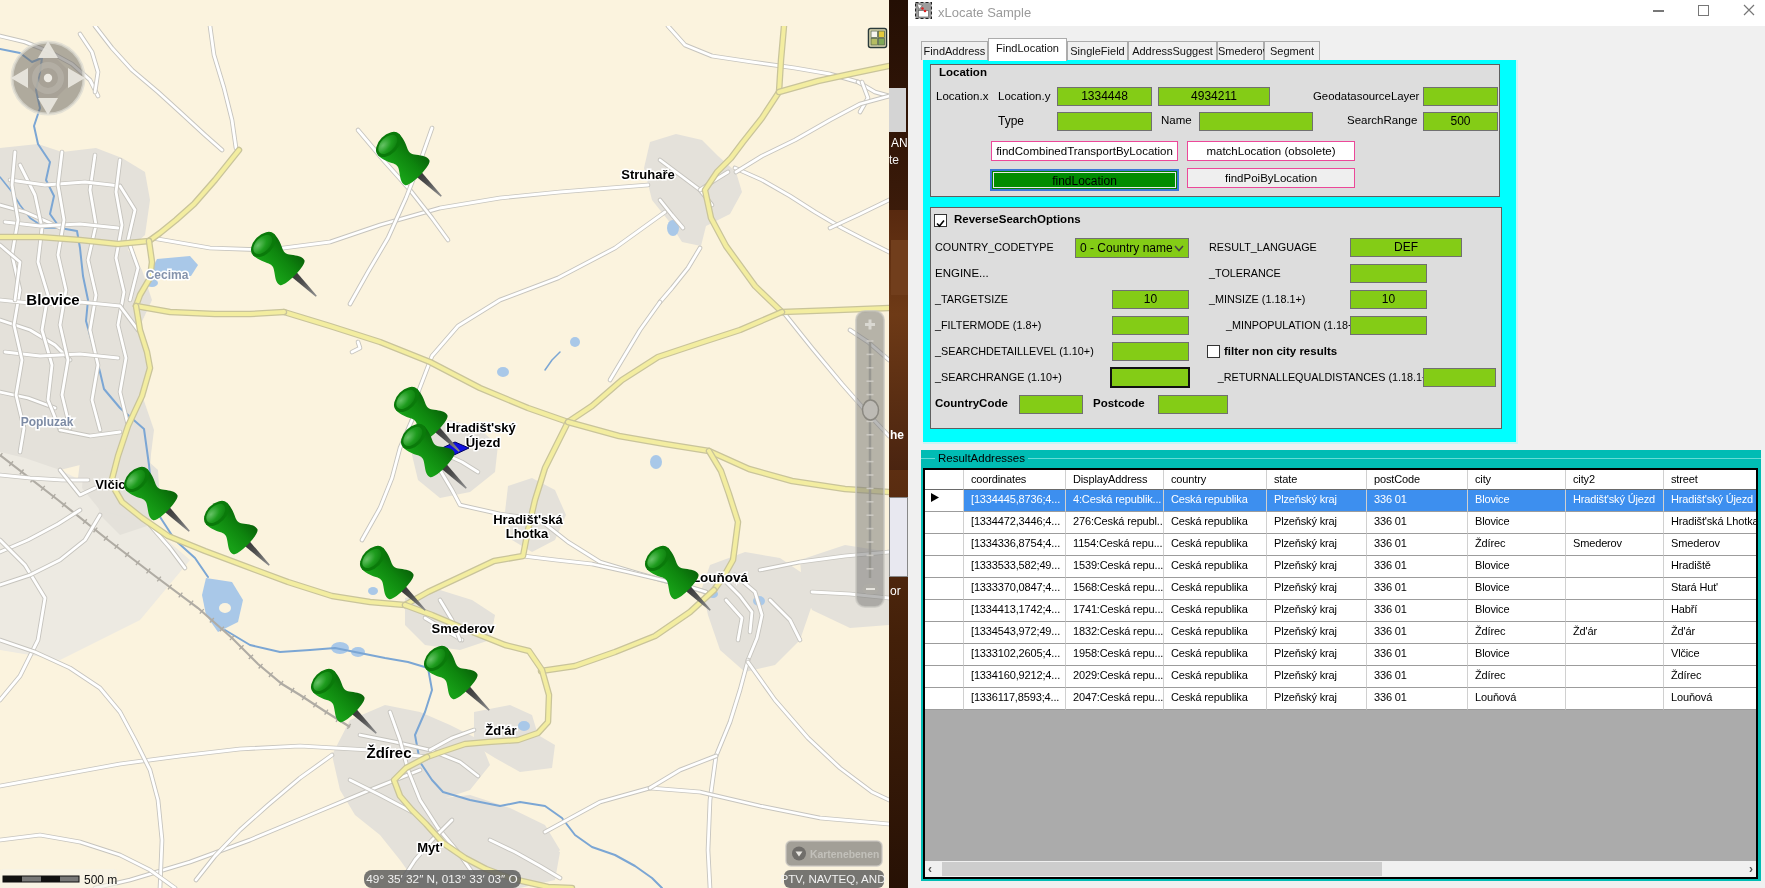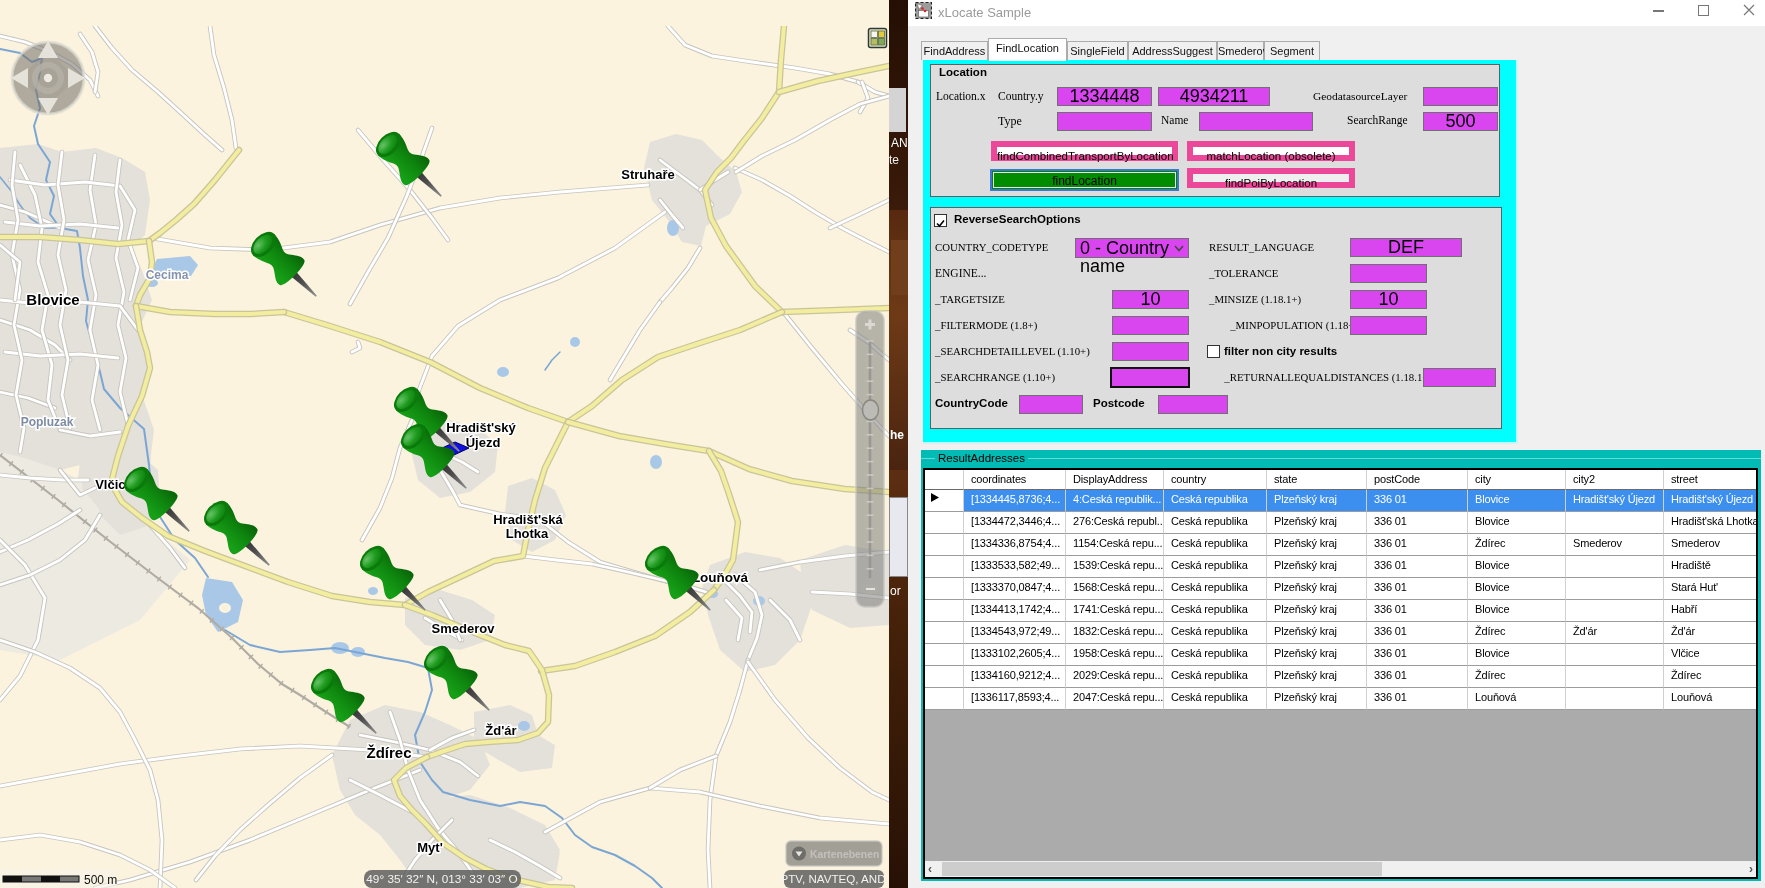--- a/index.html
+++ b/index.html
@@ -14,24 +14,24 @@
   #strip{left:889px;top:0;width:19px;height:888px;background:linear-gradient(180deg,#240f04 0%,#331607 16%,#4a2410 38%,#5e2f12 52%,#432009 72%,#271105 100%);overflow:hidden;}
   
   #rightwin{left:908px;top:0;width:870px;height:888px;background:#F0F0F0;}
   #rtitle{left:0;top:0;width:857px;height:26px;background:#fff;}
   #rtitle .t{position:absolute;left:30px;top:5px;font-size:13px;color:#9b9b9b;}
   .tab{position:absolute;top:41px;height:19px;background:#F0F0F0;border:1px solid #ACACAC;border-bottom:none;font-size:11px;color:#111;text-align:center;line-height:19px;box-sizing:border-box;}
   .tabsel{top:38px;height:23px;background:#fff;z-index:3;}
   .tabline{position:absolute;left:15px;top:59.5px;width:595px;height:1px;background:#ACACAC;}
   .cyan{position:absolute;left:15px;top:60px;width:595px;height:384px;background:#00FFFF;border-right:2px solid #c8f6f6;border-bottom:2px solid #c8f6f6;box-sizing:border-box;}
   .gpanel{position:absolute;background:#DDDDDD;border:1px solid #5f5f5f;box-sizing:border-box;}
-  .lbl{position:absolute;font-size:12px;color:#000;white-space:nowrap;font-family:Liberation Serif, serif;}
+  .lbl{position:absolute;font-size:12px;color:#000;white-space:nowrap;}
   .lblb{position:absolute;font-size:12px;font-weight:bold;color:#000;white-space:nowrap;}
-  .tbox{position:absolute;background:#d946ef;border:1px solid #707070;box-sizing:border-box;font-size:18px;color:#000;text-align:center;line-height:17px;}
-  .btnw{position:absolute;background:#fff;border:6px solid #ec4899;box-sizing:border-box;font-size:11.5px;color:#000;text-align:center;line-height:19px;}
+  .tbox{position:absolute;background:#84cc16;border:1px solid #707070;box-sizing:border-box;font-size:12px;color:#000;text-align:center;line-height:17px;}
+  .btnw{position:absolute;background:#fff;border:1px solid #ec4899;box-sizing:border-box;font-size:11.5px;color:#000;text-align:center;line-height:19px;}
   .cb{position:absolute;width:13px;height:13px;background:#fff;border:1px solid #333;box-sizing:border-box;}
   
   #grp{position:absolute;left:13px;top:450px;width:840px;height:431px;background:#00BCB4;}
   #grid{position:absolute;left:2px;top:18px;width:835px;height:411px;background:#ABABAB;border:2px solid #000;box-sizing:border-box;overflow:hidden;}
   .hcell,.cell{position:absolute;background:#fff;font-size:11px;letter-spacing:-0.15px;color:#000;white-space:nowrap;overflow:hidden;box-sizing:border-box;border-right:1px solid #d0d0d0;border-bottom:1px solid #9c9c9c;padding:3px 0 0 7px;}
   .hcell{border-bottom:1px solid #6a6a6a;}
   .selc{background:#3D8FEF;color:#fff;}
 </style>
 </head>
 <body>
@@ -398,21 +398,21 @@
 <div class="tab" style="left:13px;width:67px">FindAddress</div>
 <div class="tab tabsel" style="left:80px;width:79px">FindLocation</div>
 <div class="tab" style="left:159px;width:61px">SingleField</div>
 <div class="tab" style="left:220px;width:89px">AddressSuggest</div>
 <div class="tab" style="left:309px;width:47px">Smederov</div>
 <div class="tab" style="left:356px;width:56px">Segment</div>
 <div class="cyan"></div>
 <div class="gpanel" style="left:22px;top:64px;width:570px;height:133px"></div>
 <div class="lblb" style="left:31px;top:66px;font-size:11.5px">Location</div>
 <div class="lbl" style="left:28px;top:90px;font-size:11.5px">Location.x</div>
-<div class="lbl" style="left:90px;top:90px;font-size:11.5px">Country.y</div>
+<div class="lbl" style="left:90px;top:90px;font-size:11.5px">Location.y</div>
 <div class="tbox" style="left:149px;top:87px;width:95px;height:19px;text-align:center;">1334448</div>
 <div class="tbox" style="left:250px;top:87px;width:112px;height:19px;text-align:center;">4934211</div>
 <div class="lbl" style="left:405px;top:90px;font-size:11.4px">GeodatasourceLayer</div>
 <div class="tbox" style="left:515px;top:87px;width:75px;height:19px;text-align:center;"></div>
 <div class="lbl" style="left:90px;top:114px;font-size:12px">Type</div>
 <div class="tbox" style="left:149px;top:112px;width:95px;height:19px;text-align:center;"></div>
 <div class="lbl" style="left:253px;top:114px;font-size:11.5px">Name</div>
 <div class="tbox" style="left:291px;top:112px;width:114px;height:19px;text-align:center;"></div>
 <div class="lbl" style="left:439px;top:114px;font-size:11.5px">SearchRange</div>
 <div class="tbox" style="left:515px;top:112px;width:75px;height:19px;text-align:center;">500</div>

